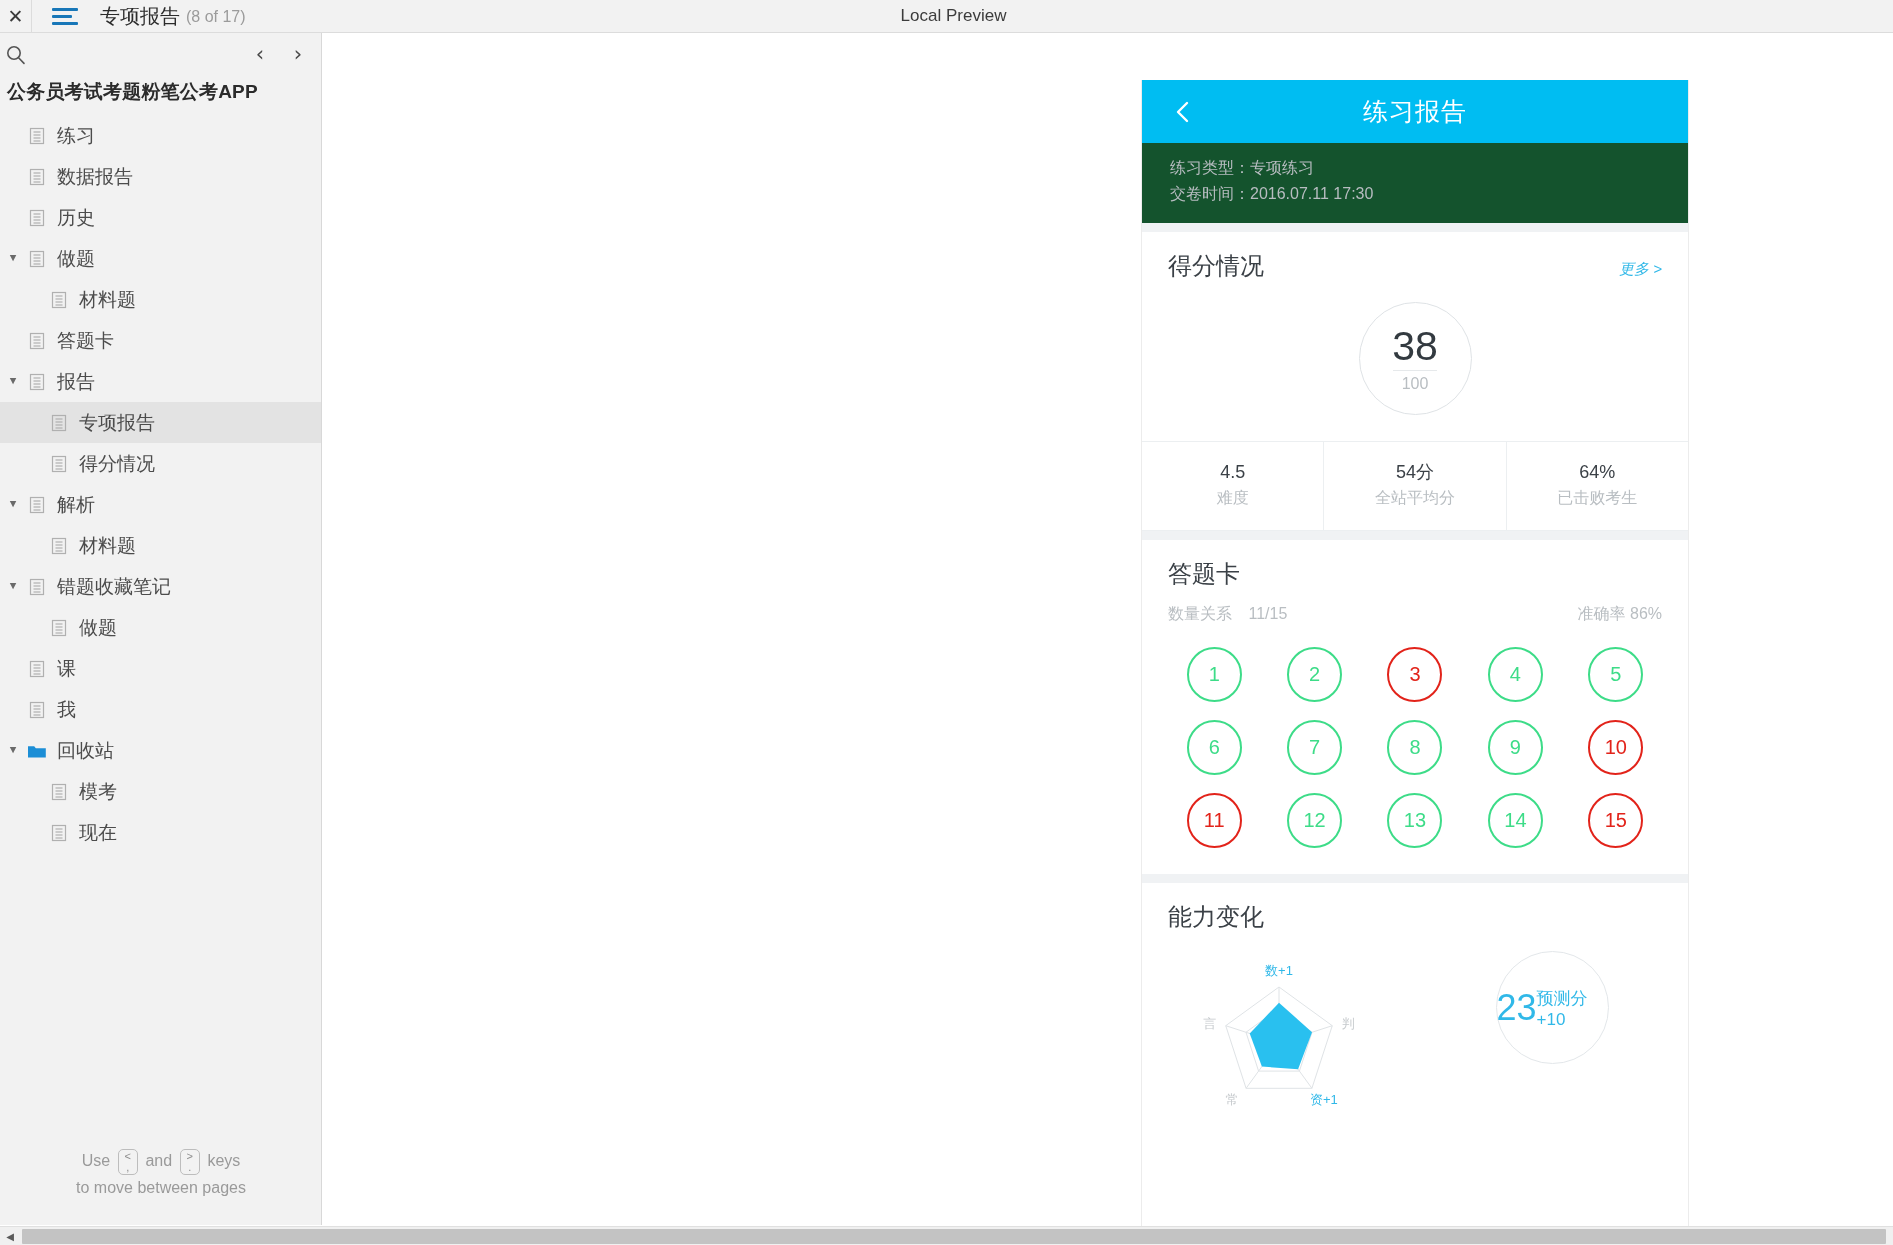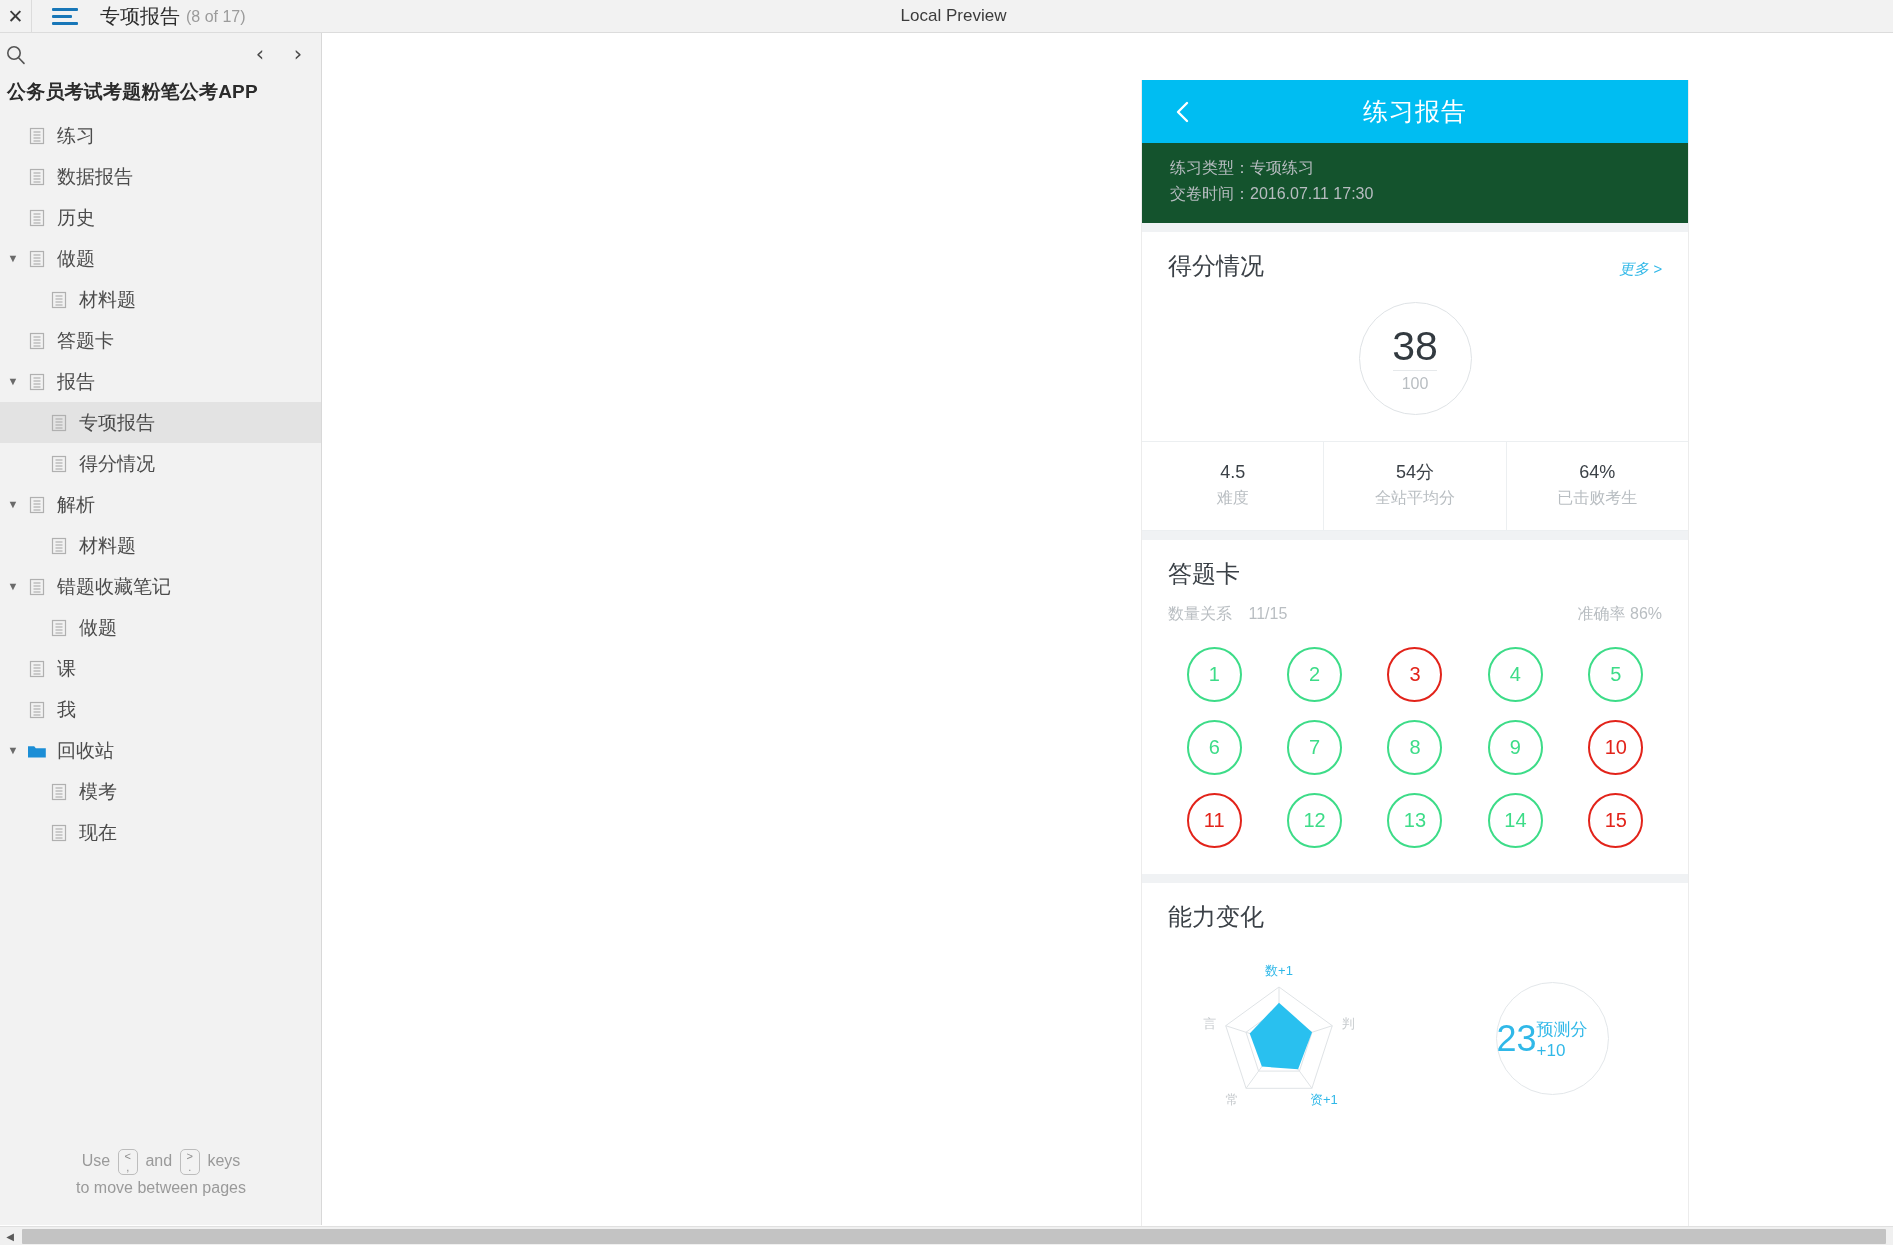--- a/index.html
+++ b/index.html
@@ -64,21 +64,21 @@
     width: 26px; height: 30px; cursor: pointer;
     display: flex; align-items: center; justify-content: center;
     color: #4a4a4a; font-size: 21px; font-family: "DejaVu Sans", sans-serif;
   }
   .sb-title {
     font-size: 19px; font-weight: bold; color: #2b2b2b;
     padding: 4px 0 10px 7px; letter-spacing: .2px;
   }
   .tree-row {
     display: flex; align-items: center; height: 41px;
-    font-size: 19px; color: #4c4c4c; cursor: pointer; padding-right: 6px;
+    font-size: 19px; color: #4c4c4c; cursor: pointer; padding-right: 6px; font-family: Liberation Mono, monospace;
   }
   .tree-row.selected { background: #e3e3e3; }
   .tree-arrow {
     width: 26px; flex: 0 0 26px; text-align: center;
     color: #6a6a6a; font-size: 11px; line-height: 1;
   }
   .tree-arrow.empty { visibility: hidden; }
   .tree-icon {
     flex: 0 0 22px; width: 22px; height: 22px; margin-right: 9px;
     display: flex; align-items: center; justify-content: center;
@@ -187,21 +187,21 @@
     row-gap: 18px; padding: 22px 22px 26px 22px; justify-items: center;
   }
   .bubble {
     width: 55px; height: 55px; border-radius: 50%;
     border: 2px solid #3ddc88; color: #3ddc88;
     display: flex; align-items: center; justify-content: center;
     font-size: 20px; cursor: pointer; background: #fff;
   }
   .bubble.wrong { border-color: #e2231a; color: #e2231a; }
 
-  .ability-body { display: flex; align-items: center; padding: 12px 0 10px 0; }
+  .ability-body { display: flex; align-items: flex-start; padding: 12px 0 10px 0; }
   .radar-box { width: 274px; display: flex; justify-content: center; }
   .predict-box { flex: 1; display: flex; justify-content: center; }
   .predict-circle {
     width: 113px; height: 113px; border-radius: 50%;
     border: 1px solid #e3e7ea;
     display: flex; flex-direction: row; align-items: center; justify-content: center;
   }
   .predict-value { font-size: 36px; color: #30b8e8; line-height: 40px; }
   .predict-label { font-size: 17px; color: #30b8e8; margin-top: 2px; }
 

